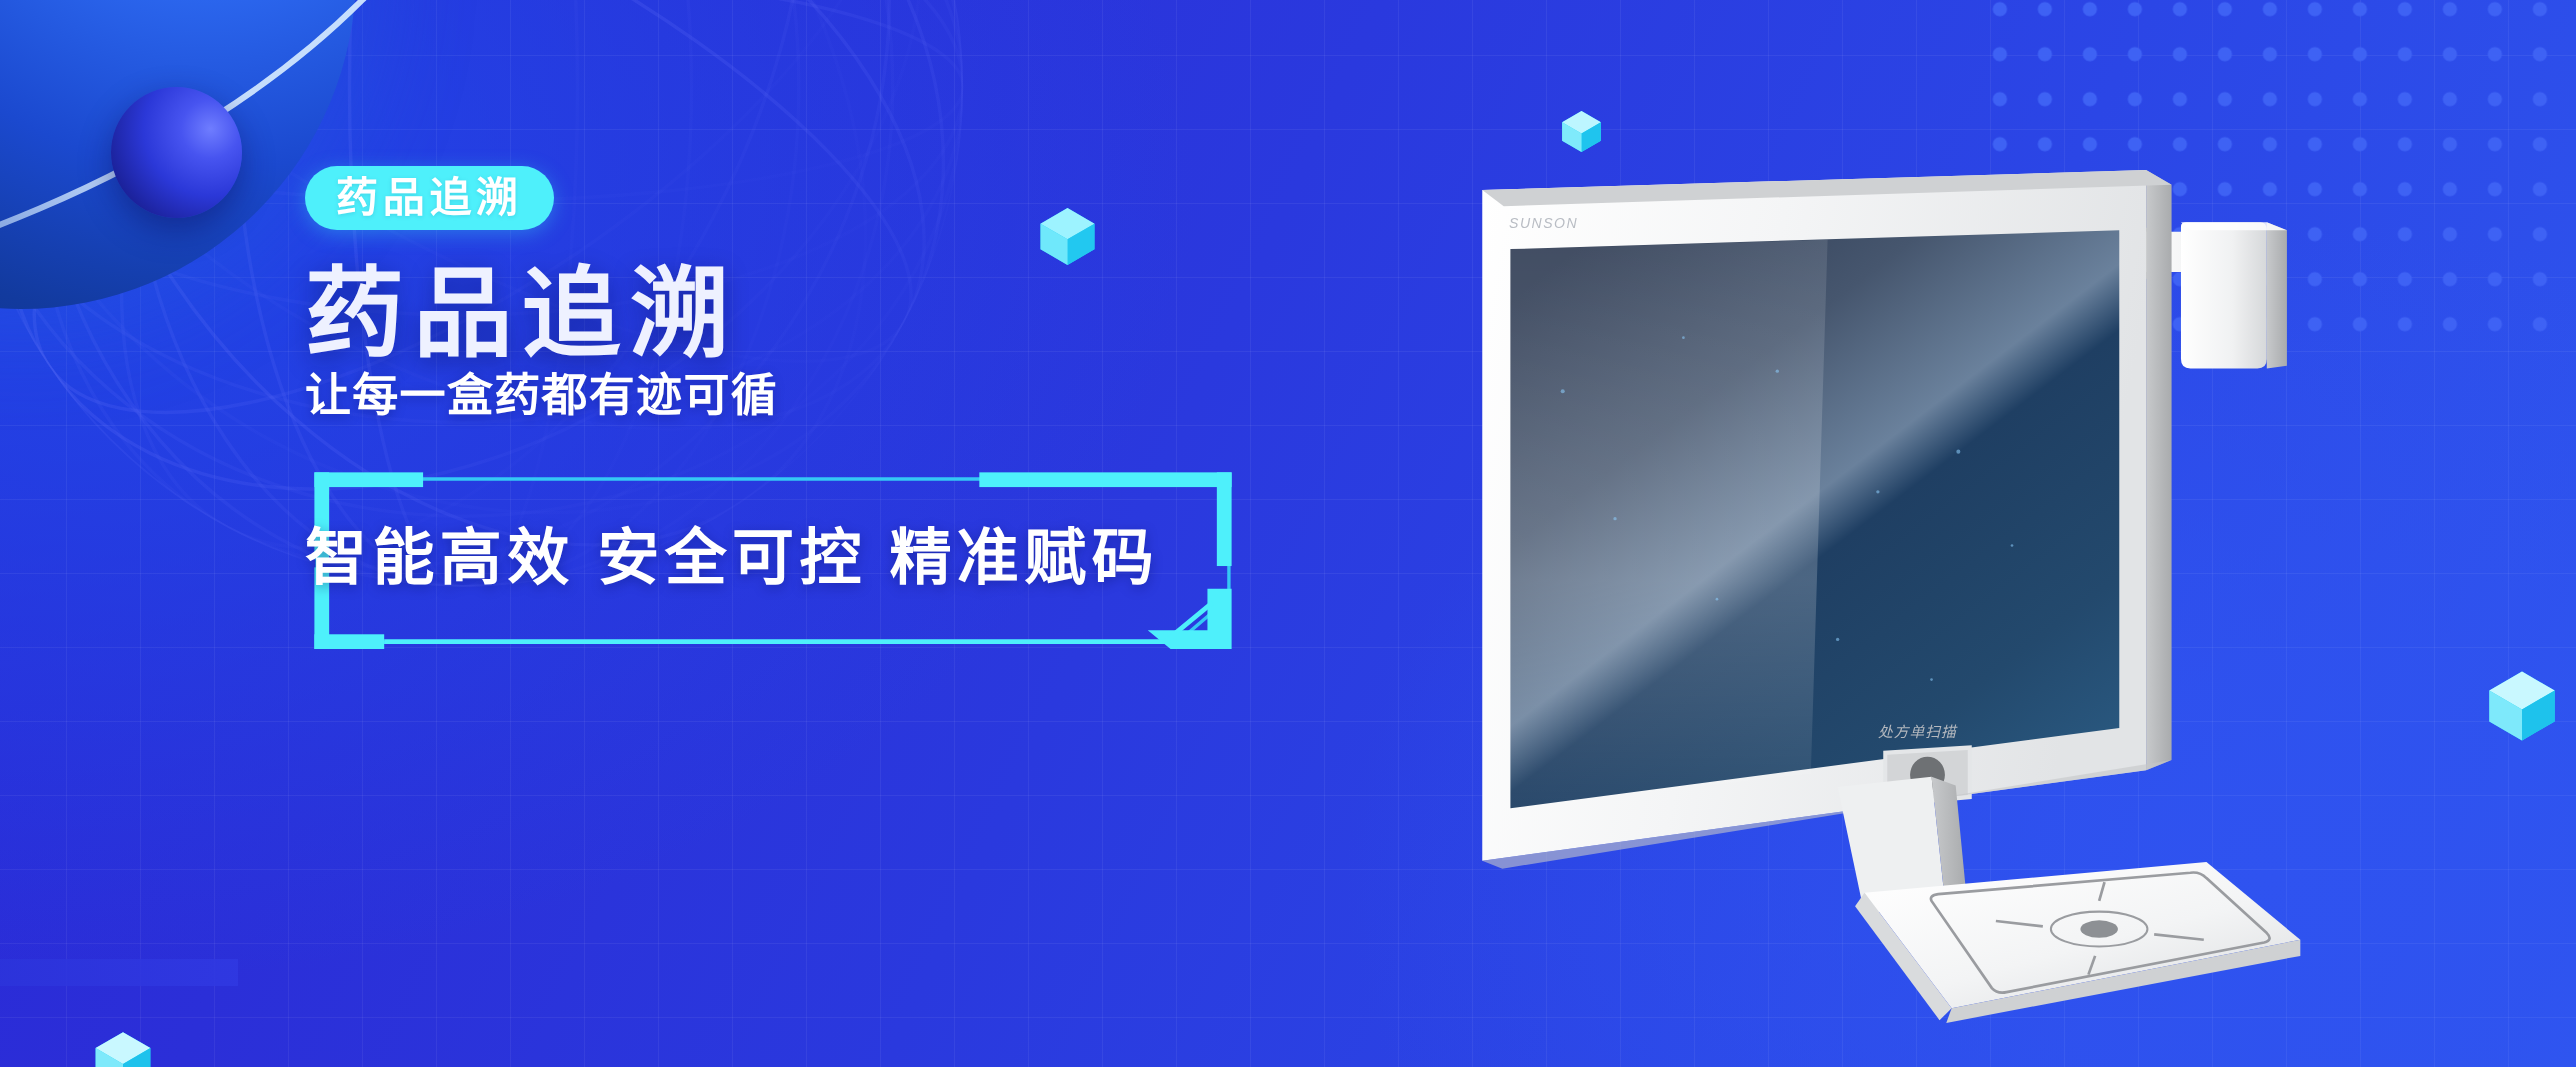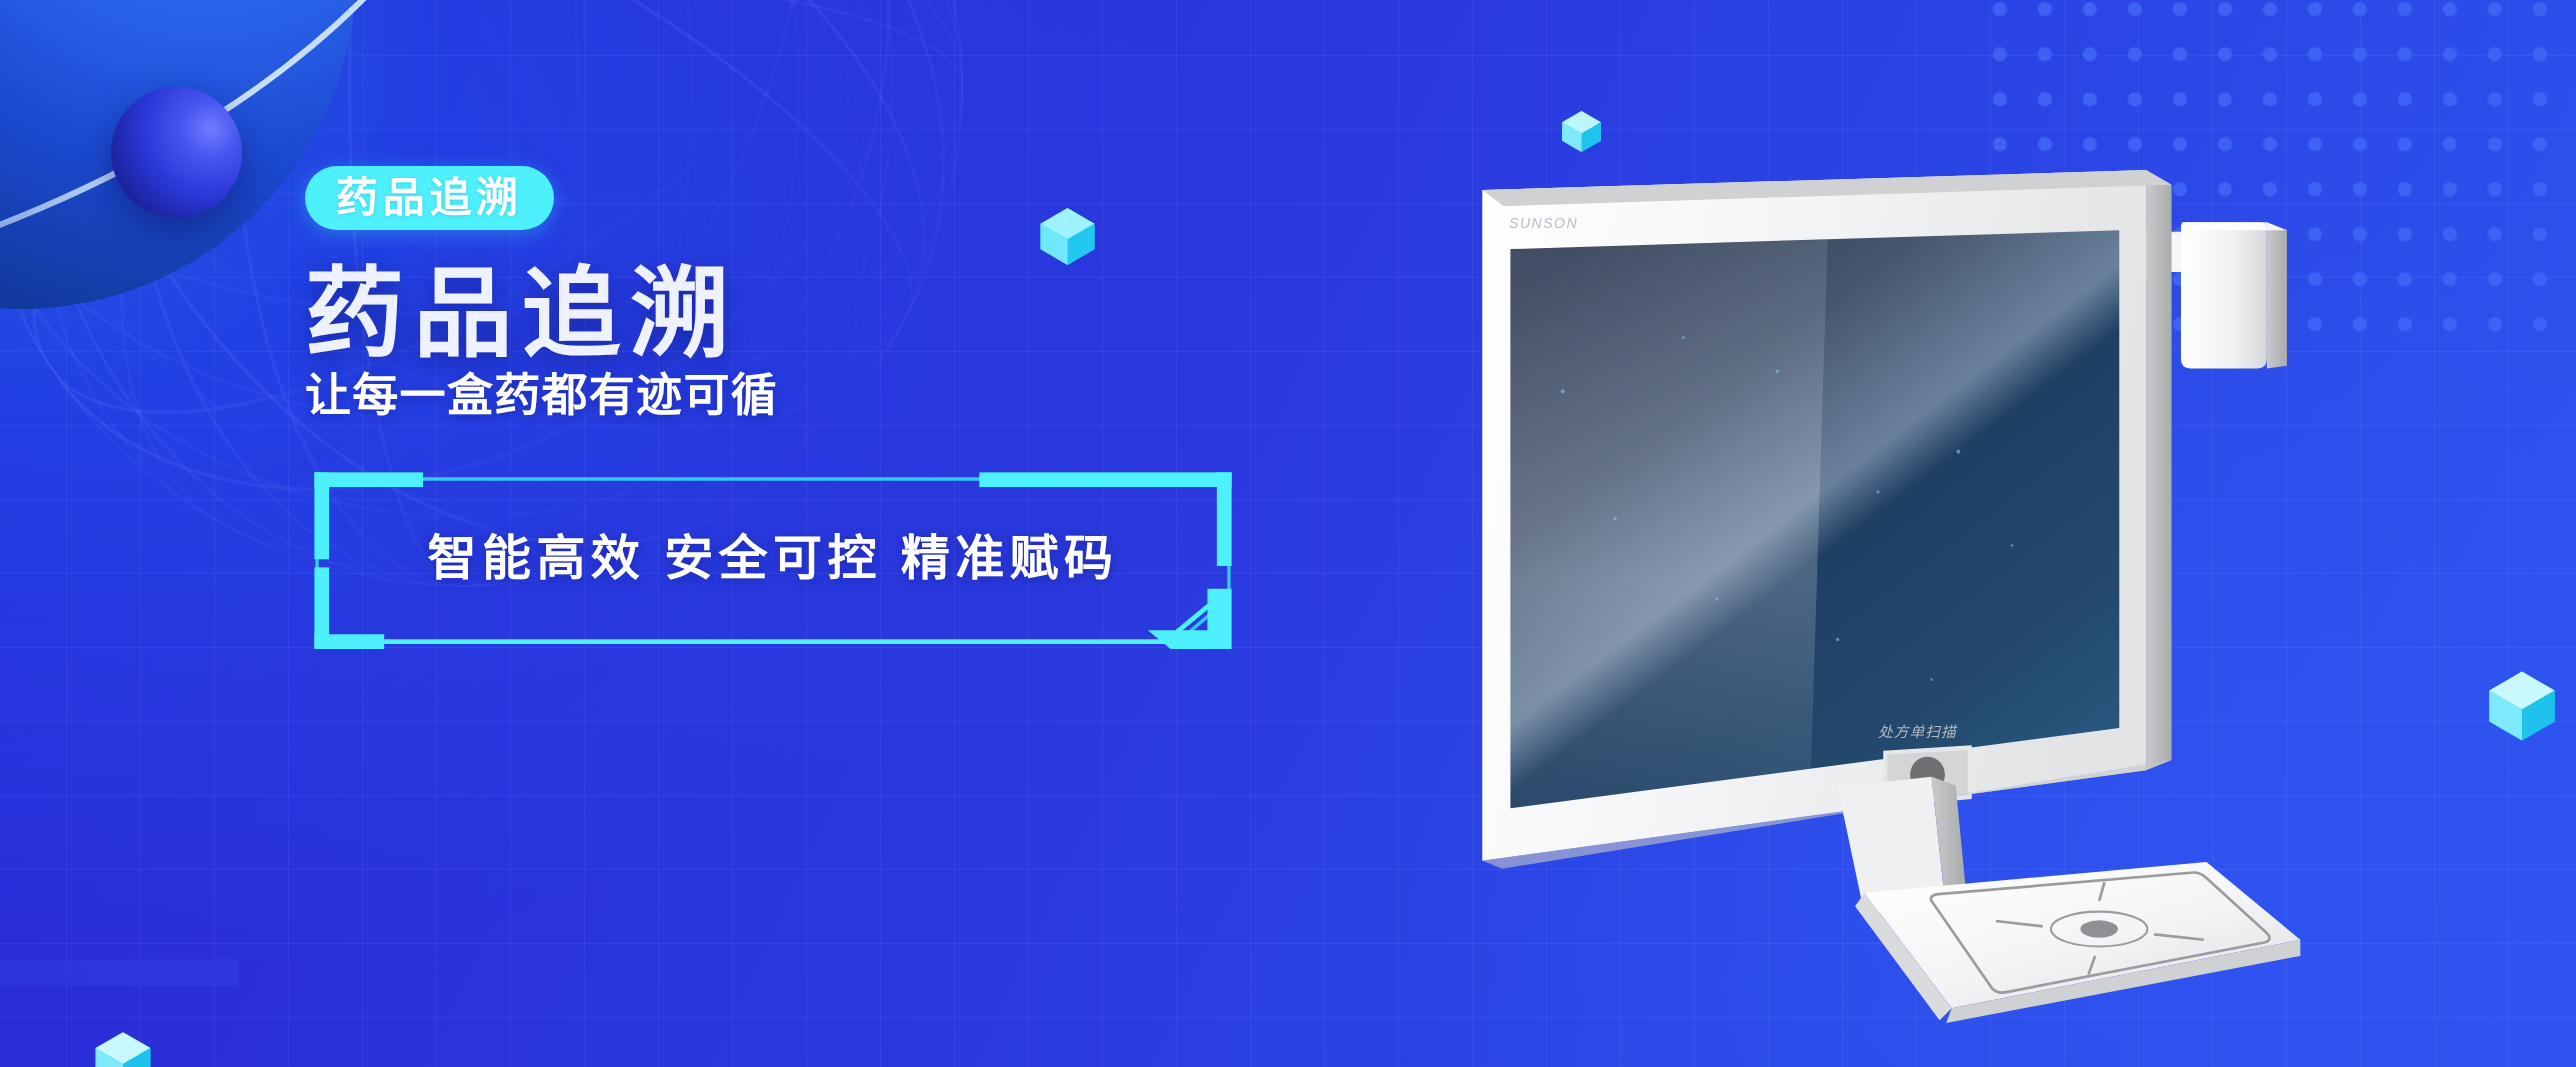--- a/index.html
+++ b/index.html
@@ -113,23 +113,23 @@
   
   .tagwrap{
     position:relative;
     margin-top:42px;
     width:936px;height:182px;
   }
   .tagframe{position:absolute;inset:0;width:100%;height:100%;}
   .tagline{
     position:absolute;left:0;right:0;top:50%;
     transform:translateY(-50%);
-    text-align:center;
+    text-align:left;
     color:#ffffff;
-    font-size:49px;font-weight:700;
+    font-size:62px;font-weight:700;
     letter-spacing:5.4px;
     line-height:1;
     white-space:nowrap;
     text-shadow:0 2.7px 12px rgba(6,14,90,.35);
   }
 
   
   .device{position:absolute;left:1462px;top:170px;width:872px;height:865px;font-style:italic;}
   .device svg{width:100%;height:100%;overflow:visible;}
   .brand-text{

